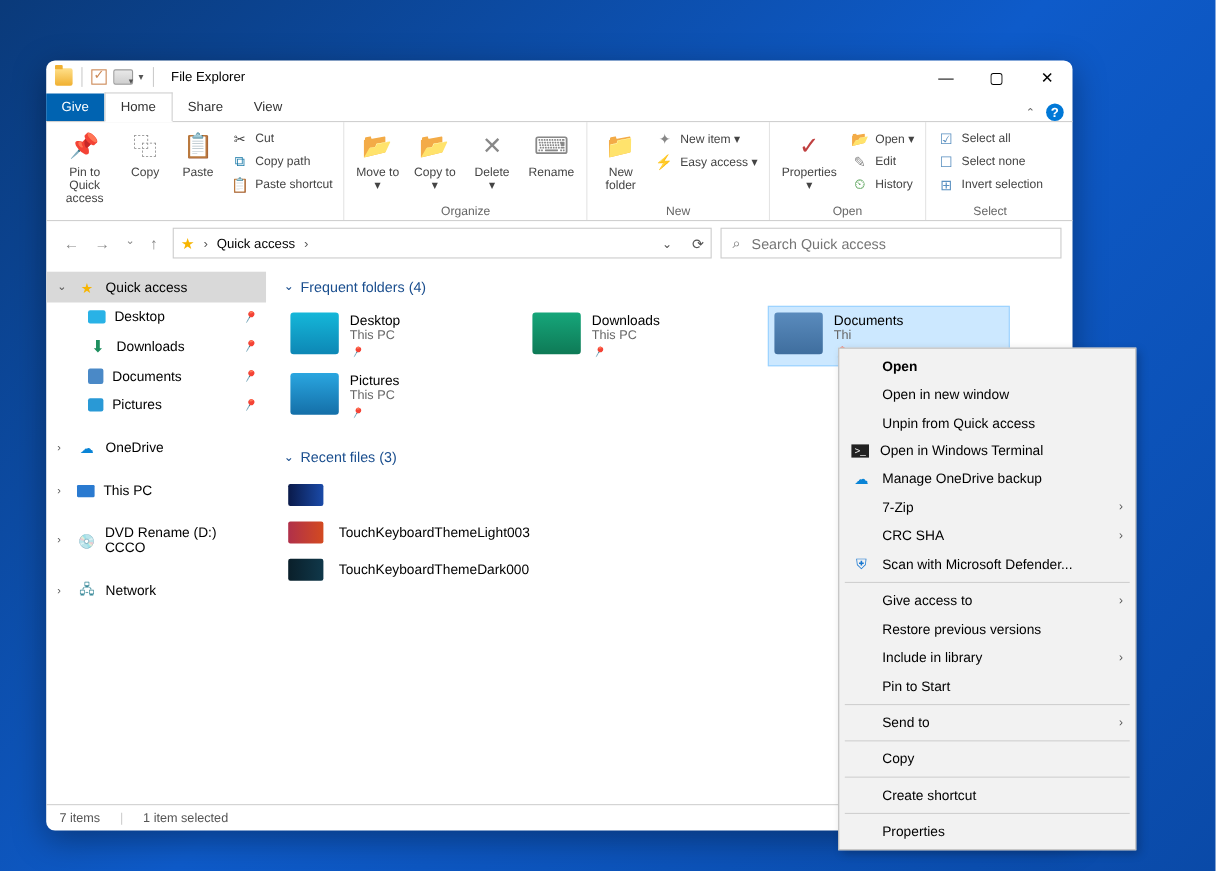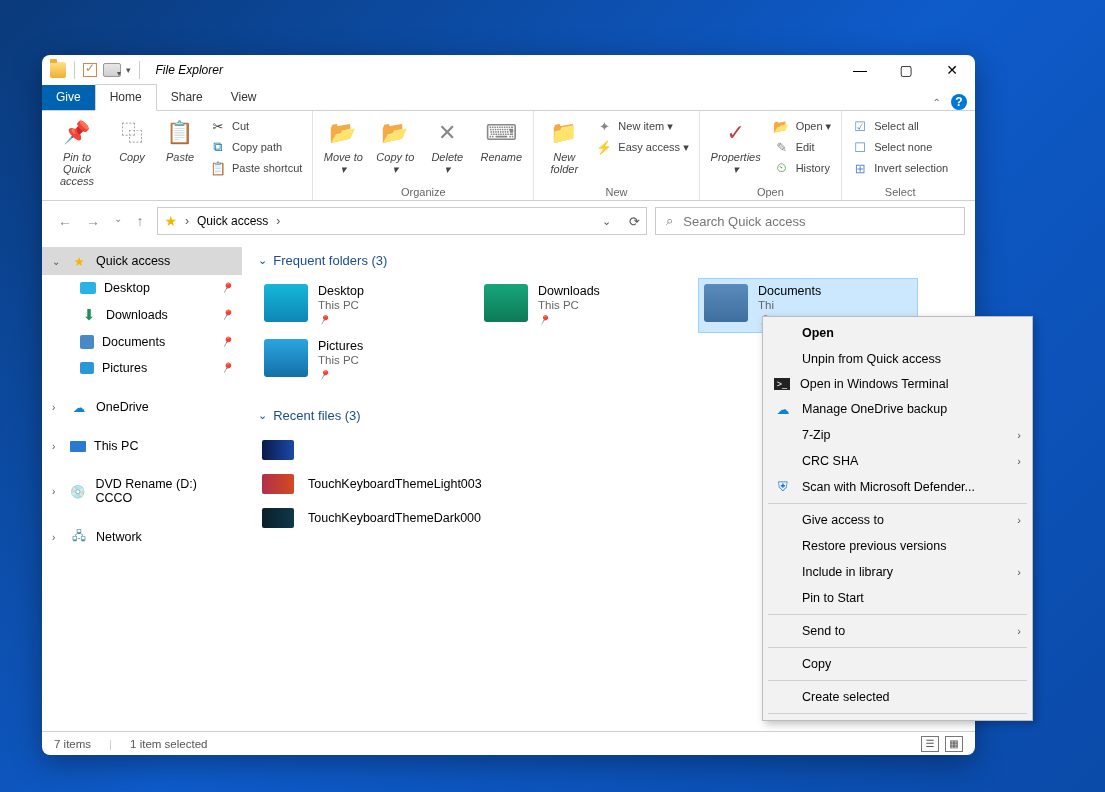--- a/index.html
+++ b/index.html
@@ -29,38 +29,38 @@
   border-bottom: 0;
 }
 .titlebar .tb-icons { display: flex; align-items: center; gap: 2px; }
 .tb-folder { width: 16px; height: 16px; background: linear-gradient(180deg,#ffe08a,#f0b030); border-radius: 2px; position: relative; }
 .tb-folder::before { content:""; position:absolute; top:-3px; left:0; width:7px; height:4px; background:#f0b030; border-radius:1px 1px 0 0; }
 .tb-sep { width:1px; height:18px; background:#ccc; margin:0 6px; }
 .tb-check { width:14px;height:14px; border:1px solid #c85; position:relative; }
 .tb-check::after{ content:"✓"; color:#c85; position:absolute; top:-3px; left:1px; font-size:12px; }
 .tb-mini { width:18px;height:14px; background: linear-gradient(#e8e8e8,#cfcfcf); border:1px solid #999; border-radius:2px; position:relative;}
 .tb-mini::after{content:"▾"; font-size:8px; position:absolute; right:-1px; bottom:-2px; color:#555;}
-.titlebar-title { margin-left: 10px; font-size: 12px; color:#000;font-style:italic; }
+.titlebar-title { margin-left: 10px; font-size: 12px; color:#000; }
 .win-controls { margin-left:auto; display:flex; }
 .win-controls > div { width:46px; height:30px; display:flex; align-items:center; justify-content:center; font-size:14px; cursor:pointer; }
 
 .tabs { height:26px; display:flex; align-items:flex-end; border-bottom:1px solid #d0d0d0; font-size:12px; }
 .tab { padding:5px 14px 6px; cursor:pointer; color:#333; }
 .tab-file { background:#0063b1; color:#fff; }
 .tab-active { border:1px solid #d0d0d0; border-bottom:1px solid #fff; background:#fff; margin-bottom:-1px;text-align:right; }
 .tabs-right { margin-left:auto; display:flex; align-items:center; padding-right:8px; gap:10px; }
 .caret-up { font-size:10px; color:#666; }
 .help-icon { width:16px;height:16px; border-radius:50%; background:#0078d7; color:#fff; text-align:center; line-height:16px; font-size:12px; font-weight:bold; }
 
 .ribbon { height:90px; display:flex; border-bottom:1px solid #d0d0d0; font-size:11px; color:#444; }
 .rgroup { display:flex; flex-direction:column; border-right:1px solid #e4e4e4; padding:4px 8px 2px; }
 .rgroup-body { display:flex; gap:8px; flex:1; align-items:flex-start; }
 .rgroup-label { text-align:center; font-size:11px; color:#666; padding-top:2px; }
 .rbtn-big { display:flex; flex-direction:column; align-items:center; width:54px; gap:2px; cursor:pointer; padding:2px; }
-.rbtn-big .lbl { text-align:center; line-height:12px; font-size:11px;font-style:italic; }
+.rbtn-big .lbl { text-align:center; line-height:12px; font-size:11px; }
 .rbtn-small { display:flex; align-items:center; gap:6px; cursor:pointer; padding:1px 2px; font-size:11px; white-space:nowrap; }
 .rstack { display:flex; flex-direction:column; gap:3px; padding-top:2px; }
 .ricon { width:32px; height:32px; display:flex; align-items:center; justify-content:center; font-size:22px; }
 .ricon-sm { width:16px; height:16px; display:flex; align-items:center; justify-content:center; font-size:13px; }
 
 .navbar { height:40px; display:flex; align-items:center; gap:8px; padding:0 10px; }
 .nav-arrows { display:flex; gap:14px; color:#888; font-size:14px; padding:0 6px; }
 .nav-arrows > span { cursor:pointer; }
 .addressbar { flex:1; height:28px; border:1px solid #ccc; display:flex; align-items:center; padding:0 6px; gap:8px; font-size:12px; }
 .addressbar .star { color:#f7b500; font-size:14px; }
@@ -341,21 +341,21 @@
       <div class="side-item top">
         <span class="side-chevron">›</span>
         <span class="side-icon" style="color:#3a8a9a;">🖧</span>
         <span>Network</span>
       </div>
     </div>
 
     <div class="content">
       <div class="group-header">
         <span class="chev">⌄</span>
-        <span>Frequent folders (3)</span>
+        <span>Frequent folders (4)</span>
       </div>
       <div class="folders-grid" id="folders-grid">
           <div class="folder-tile">
     <div class="folder-icon">
       <div class="base" style="background:linear-gradient(180deg,#15b7d9,#0d87b5);"></div>
     </div>
     <div class="folder-text">
       <div class="title">Desktop</div>
       <div class="sub">This PC</div>
       <span class="pin">📍</span>
@@ -427,20 +427,24 @@
   </div>
 </div>
 
 <div class="context-menu">
   <div class="ctx-item">
       <span class="ctx-icon"></span>
       <span class="ctx-text ctx-bold">Open</span>
     </div>
   <div class="ctx-item">
       <span class="ctx-icon"></span>
+      <span class="ctx-text">Open in new window</span>
+    </div>
+  <div class="ctx-item">
+      <span class="ctx-icon"></span>
       <span class="ctx-text">Unpin from Quick access</span>
     </div>
   <div class="ctx-item">
       <span class="ctx-icon" style="background:#222;color:#fff;font-size:9px;width:16px;height:12px;line-height:12px;text-align:center;">&gt;_</span>
       <span class="ctx-text">Open in Windows Terminal</span>
     </div>
   <div class="ctx-item">
       <span class="ctx-icon" style="color:#0a84d6;">☁</span>
       <span class="ctx-text">Manage OneDrive backup</span>
     </div>
@@ -484,16 +488,20 @@
       <span class="ctx-arrow">›</span>
     </div>
   <div class="ctx-sep"></div>
   <div class="ctx-item">
       <span class="ctx-icon"></span>
       <span class="ctx-text">Copy</span>
     </div>
   <div class="ctx-sep"></div>
   <div class="ctx-item">
       <span class="ctx-icon"></span>
-      <span class="ctx-text">Create selected</span>
+      <span class="ctx-text">Create shortcut</span>
     </div>
   <div class="ctx-sep"></div>
+  <div class="ctx-item">
+      <span class="ctx-icon"></span>
+      <span class="ctx-text">Properties</span>
+    </div>
 </div>
 
 </body></html>

